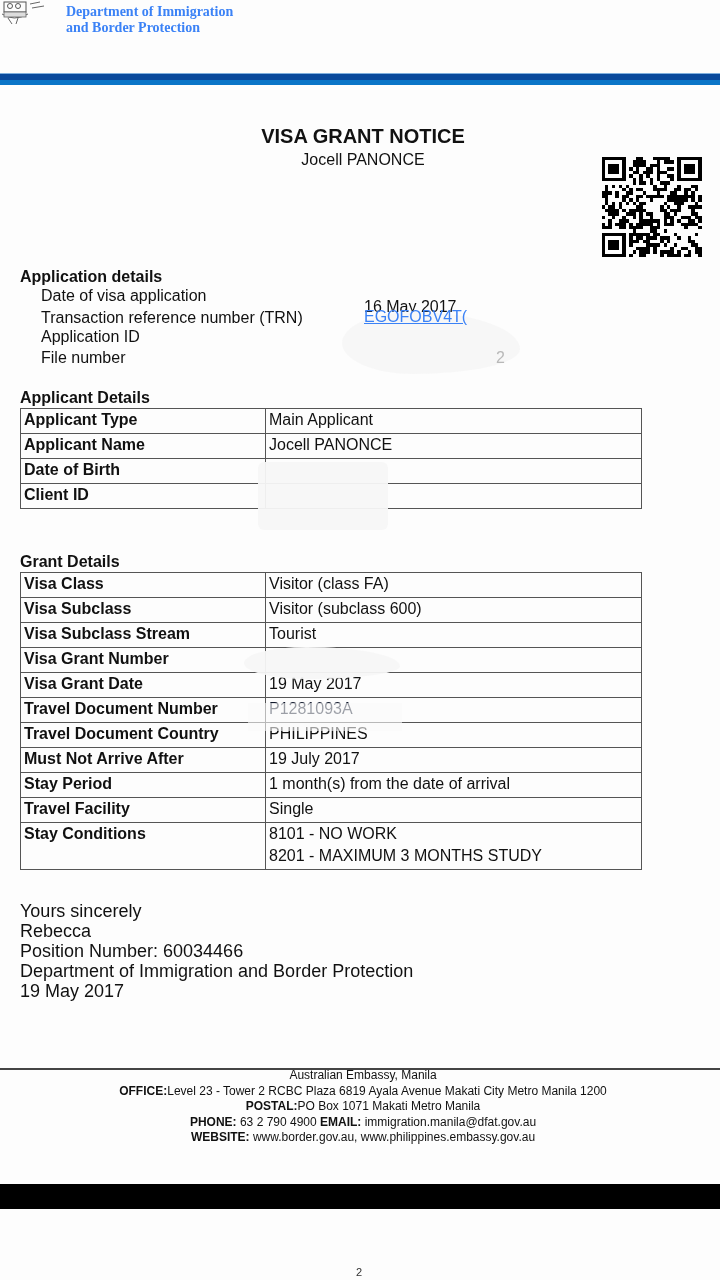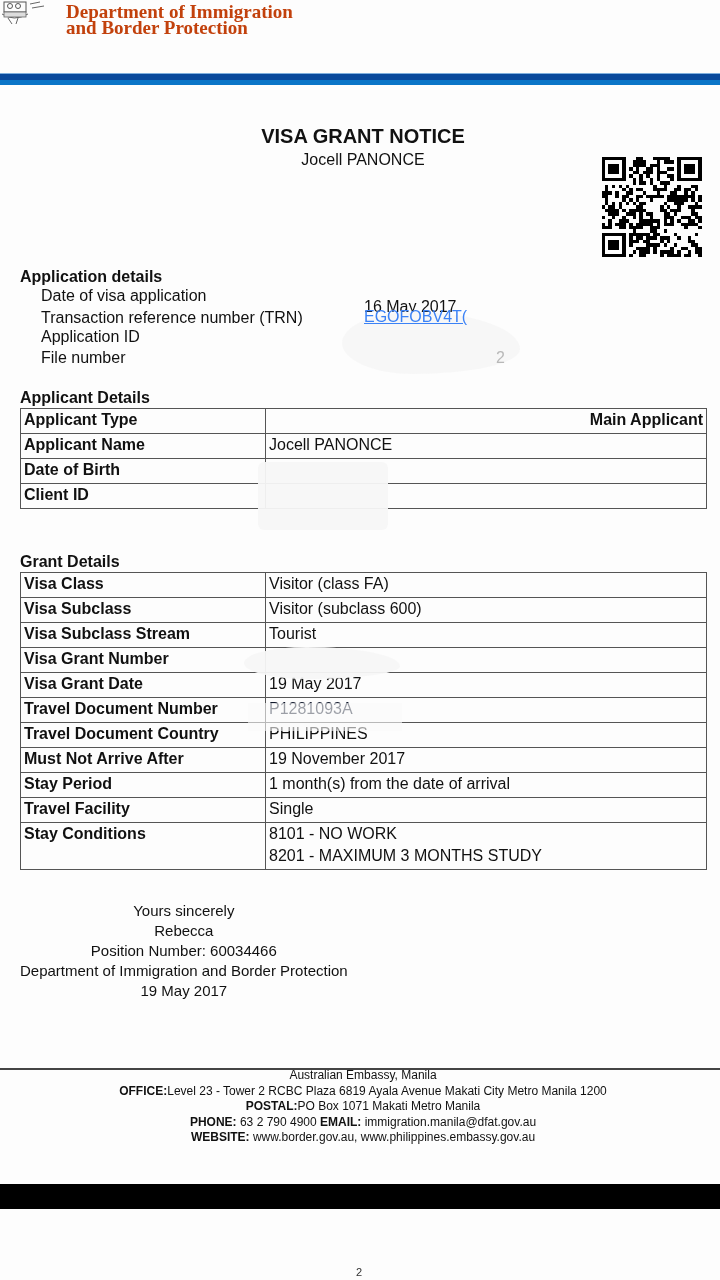--- a/index.html
+++ b/index.html
@@ -4,41 +4,41 @@
 <style>
   html, body { margin: 0; padding: 0; }
   body {
     width: 720px; height: 1280px; position: relative; overflow: hidden;
     background: #fdfdfd; color: #111;
     font-family: "Liberation Sans", sans-serif;
   }
   .abs { position: absolute; }
   
   .crest { left: 0; top: 0; width: 56px; height: 26px; }
-  .dept { left: 66px; top: 4px; font-family: "Liberation Serif", serif; font-weight: bold; font-size: 19px; line-height: 16px; color: #c2410c; }
+  .dept { left: 66px; top: 4px; font-family: "Liberation Serif", serif; font-weight: bold; font-size: 14px; line-height: 16px; color: #3b82f6; }
   .bar-dark { left: 0; top: 73px; width: 720px; height: 6px; background: #0a4a9c; border-top: 1px solid #7fb0de; }
   .bar-light { left: 0; top: 80px; width: 720px; height: 5px; background: #0b75c7; }
   
   .title { left: 0; width: 726px; top: 125px; text-align: center; font-weight: bold; font-size: 20px; }
   .subtitle { left: 0; width: 726px; top: 151px; text-align: center; font-size: 16px; }
   .qr { left: 600px; top: 157px; width: 103px; height: 100px; }
   
   .section-h { font-weight: bold; font-size: 16px; left: 20px; }
   .kv-label { left: 20px; font-size: 16px; margin-left: 21px; }
   .kv-value { left: 364px; font-size: 16px; }
   .faint { color: #d8d8d8; }
   .smudge { background: #f7f7f7; border-radius: 40% 60% 60% 40% / 50% 60% 40% 50%; opacity: 0.95; }
   
-  table.grid { position: absolute; left: 20px; width: 687px; border-collapse: collapse; font-size: 16px; }
+  table.grid { position: absolute; left: 20px; width: 622px; border-collapse: collapse; font-size: 16px; }
   table.grid td { border: 1.5px solid #555; padding: 0 3px; height: 24px; vertical-align: top; line-height: 22px; }
   table.grid td.k { width: 238px; font-weight: bold; }
   table.grid td.v { }
-  table.grid td.v.bold { font-weight: bold; text-align: right; }
+  table.grid td.v.bold { font-weight: normal; }
   
-  .sig { left: 20px; top: 901px; font-size: 15px; line-height: 20px; text-align: center; }
+  .sig { left: 20px; top: 901px; font-size: 18px; line-height: 20px; }
   
   .footer-line { left: 0; top: 1068px; width: 720px; height: 1.5px; background: #444; }
   .footer { left: 0; width: 726px; top: 1068px; text-align: center; font-size: 12px; line-height: 15.5px; }
   .footer b { font-weight: bold; }
   .black-band { left: 0; top: 1184px; width: 720px; height: 25px; background: #000; }
   .page-num { left: 356px; top: 1266px; font-size: 11px; color: #333; }
 </style>
 </head>
 <body>
 
@@ -459,21 +459,21 @@
   <tr>
     <td class="k">Travel Document Number</td>
     <td class="v" style="color:#0f172a">P1281093A</td>
   </tr>
   <tr>
     <td class="k">Travel Document Country</td>
     <td class="v">PHILIPPINES</td>
   </tr>
   <tr>
     <td class="k">Must Not Arrive After</td>
-    <td class="v">19 November 2017</td>
+    <td class="v">19 July 2017</td>
   </tr>
   <tr>
     <td class="k">Stay Period</td>
     <td class="v">1 month(s) from the date of arrival</td>
   </tr>
   <tr>
     <td class="k">Travel Facility</td>
     <td class="v">Single</td>
   </tr>
   <tr>

